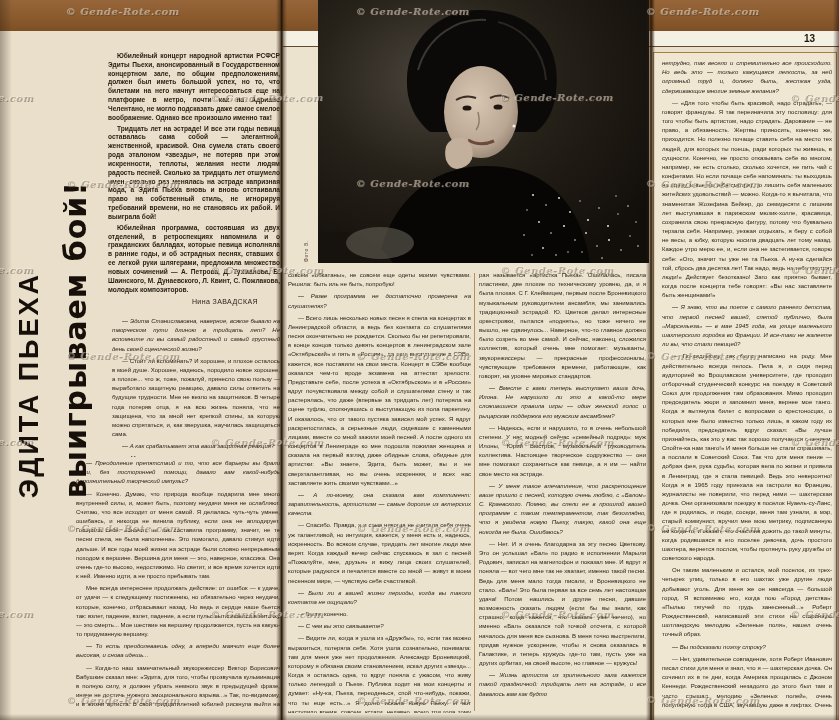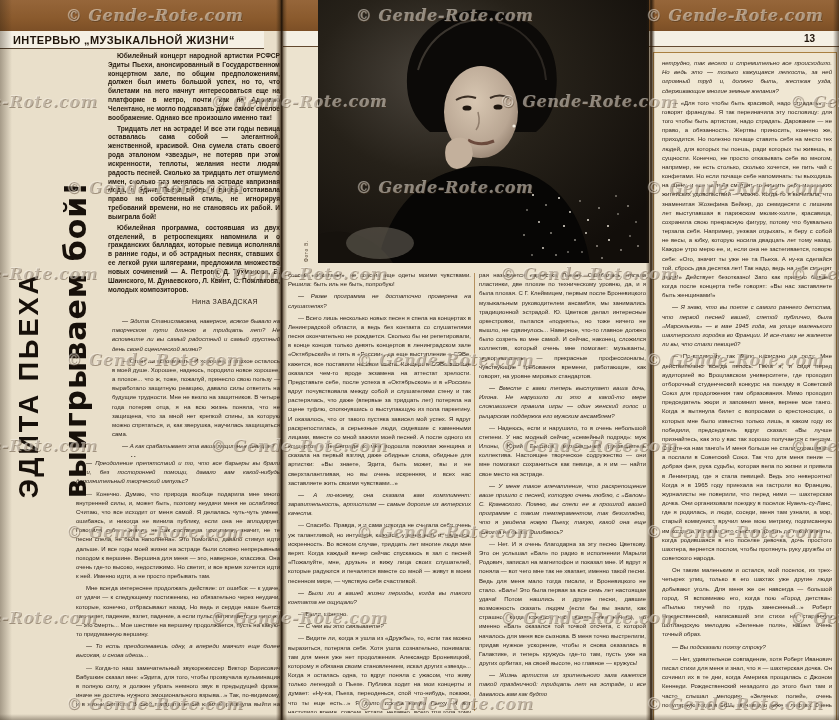--- a/index.html
+++ b/index.html
@@ -55,35 +55,34 @@
   .leftpaper{position:absolute;left:0;top:49px;width:277px;height:671px;background:var(--paper);z-index:1;}
   .midpaper{position:absolute;left:287px;top:47px;width:359px;height:673px;background:var(--paper2);z-index:1;}
 
   
   .photo{position:absolute;left:318px;top:0;width:331px;height:263px;z-index:10;}
   .photo svg{display:block;}
   .photo-credit{position:absolute;left:303px;top:200px;height:62px;writing-mode:vertical-rl;transform:rotate(180deg);
     font-size:5px;letter-spacing:.6px;color:#4a3b29;z-index:11;white-space:nowrap;}
 
   
-  .wm{position:absolute;z-index:40;font-family:"DejaVu Serif",serif;font-style:italic;font-weight:700;font-size:16px;
+  .wm{position:absolute;z-index:40;font-family:"DejaVu Serif",serif;font-style:italic;font-weight:700;font-size:10px;
     color:rgba(240,233,219,.40);text-shadow:.6px .6px 0 rgba(70,52,32,.45), -0.4px -0.4px 0 rgba(255,252,245,.25);
     white-space:nowrap;pointer-events:none;letter-spacing:.5px;}
 </style>
 </head>
 <body>
 
 <div id="page">
 
   <div class="leftpaper"></div>
   <div class="midpaper"></div>
   <div class="rightbox"></div>
 
   <div class="band"></div>
-  <div class="bar-left">ИНТЕРВЬЮ „МУЗЫКАЛЬНОЙ ЖИЗНИ“</div>
   <div class="bar-right">13</div>
 
   <div class="headline">
     <span class="l1">ЭДИТА ПЬЕХА</span>
     <span class="l2">выигрываем бой!</span>
   </div>
 
   <div class="intro">
       <p>Юбилейный концерт народной артистки РСФСР Эдиты Пьехи, анонсированный в Государственном концертном зале, по общим предположениям, должен был иметь большой успех, но то, что билетами на него начнут интересоваться еще на платформе в метро, почти как на Адриано Челентано, не могло подсказать даже самое смелое воображение. Однако все произошло именно так!</p>
       <p>Тридцать лет на эстраде! И все эти годы певица оставалась сама собой — элегантной, женственной, красивой. Она сумела стать своего рода эталоном «звезды», не потеряв при этом искренности, теплоты, желания нести людям радость песней. Сколько за тридцать лет отшумело имен, сколько раз менялась на эстраде капризная мода, а Эдита Пьеха вновь и вновь отстаивала право на собственный стиль, не игнорируя требований времени, но не становясь их рабой. И выиграла бой!</p>

